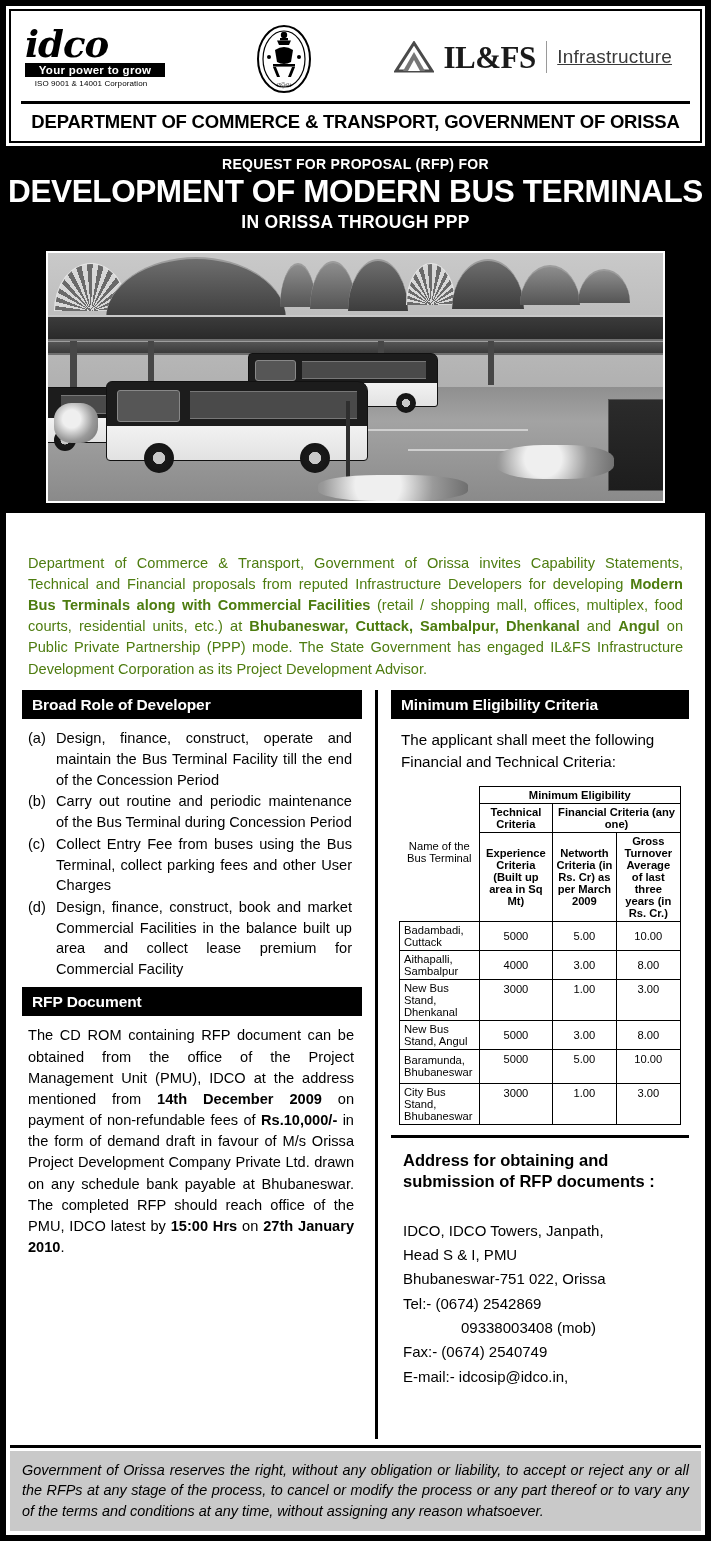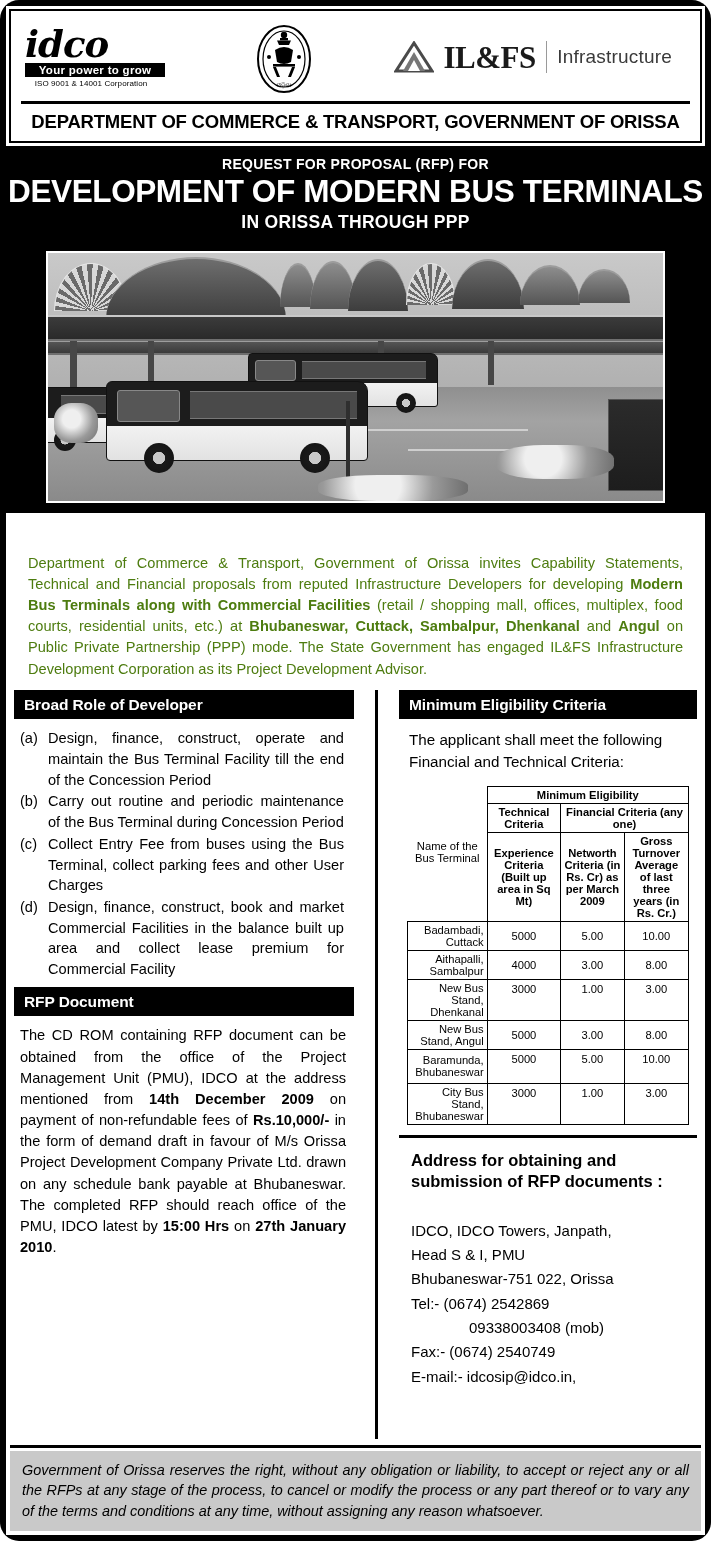--- a/index.html
+++ b/index.html
@@ -7,21 +7,20 @@
     background: #ffffff;
     font-family: "Liberation Sans", sans-serif;
   }
   .page {
     width: 711px;
     height: 1541px;
     position: relative;
     background: #000000;
     padding: 6px;
     overflow: hidden;
-    border-radius: 19px;
   }
   .sheet {
     width: 699px;
     height: 1529px;
     background: #ffffff;
     position: relative;
     display: flex;
     flex-direction: column;
   }
 
@@ -73,21 +72,21 @@
   .ilfs-mark { display: block; }
   .ilfs-name {
     font-family: "Liberation Serif", serif;
     font-weight: bold;
     font-size: 31px;
     line-height: 1;
     color: #1a1a1a;
     letter-spacing: -0.5px;
   }
   .ilfs-div { width: 1.5px; height: 32px; background: #9a9a9a; }
-  .ilfs-sub { font-size: 19px; color: #3a3a3a; letter-spacing: .2px; }
+  .ilfs-sub { font-size: 19px; color: #3a3a3a; letter-spacing: .2px; text-decoration: underline; }
 
   .dept-rule { height: 2.5px; background: #000; margin: 2px 4px 0 4px; }
   .dept-bar {
     text-align: center;
     font-weight: bold;
     font-size: 18.5px;
     letter-spacing: -0.2px;
     padding: 7px 0 8px 0;
     color: #000;
     white-space: nowrap;
@@ -198,22 +197,22 @@
     line-height: 1.45;
     text-align: justify;
     color: #4d7c0f;
     margin-top: 28px;
   }
   .intro b { font-weight: bold; }
 
   
   .body-cols {
     display: flex;
-    padding: 0 8px;
-    gap: 16px;
+    padding: 0 16px;
+    gap: 8px;
     align-items: stretch;
     flex: 1 1 auto;
   }
   .col-left { width: 340px; display:flex; flex-direction:column; }
   .col-div { width: 3px; background: #000; margin: 0 5px; }
   .col-right { flex: 1; display:flex; flex-direction:column; }
 
   .sec-head {
     background: #000;
     color: #fff;
@@ -258,21 +257,21 @@
     font-size: 11.2px;
     color: #000;
   }
   table.elig th, table.elig td {
     border: 1px solid #000;
     padding: 2px 3px;
     vertical-align: middle;
   }
   table.elig th { font-weight: bold; text-align:center; }
   table.elig td.num { text-align:center; }
-  table.elig td.nm { text-align:right; padding-left:4px; }
+  table.elig td.nm { text-align:left; padding-left:4px; }
   table.elig th.corner { border-left: 1px solid #fff; border-top: 1px solid #fff; }
   .hdr-tall { height: 76px; text-align:center; font-weight: normal; }
   .hdr-name { font-weight: normal; text-align:center; vertical-align: bottom; padding-bottom:4px; }
 
   .addr-sep { height: 3px; background:#000; margin: 10px 0 0 0; }
   .addr-block { padding: 12px 10px 6px 12px; color:#000; }
   .addr-title {
     font-weight: bold;
     font-size: 16.5px;
     line-height: 1.3;

